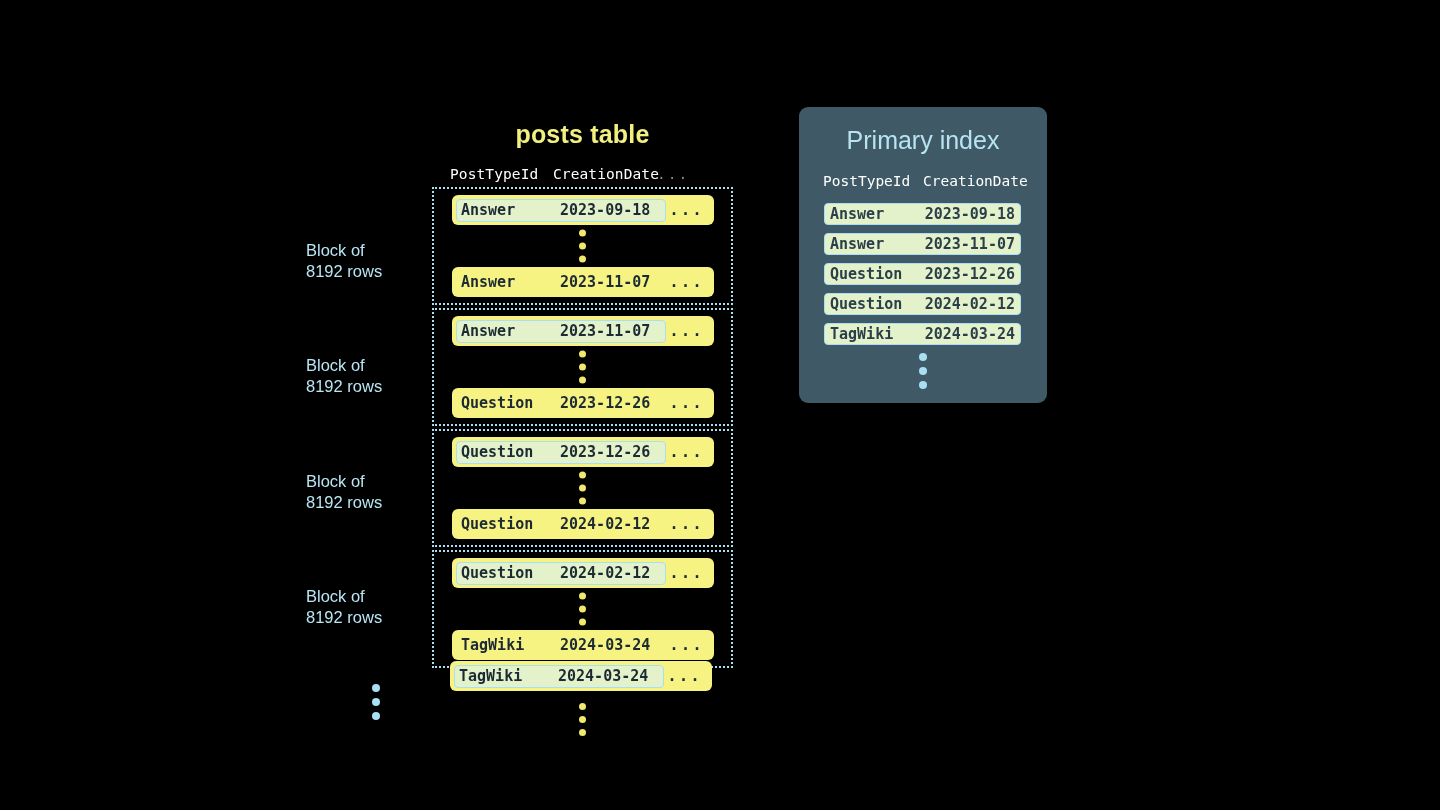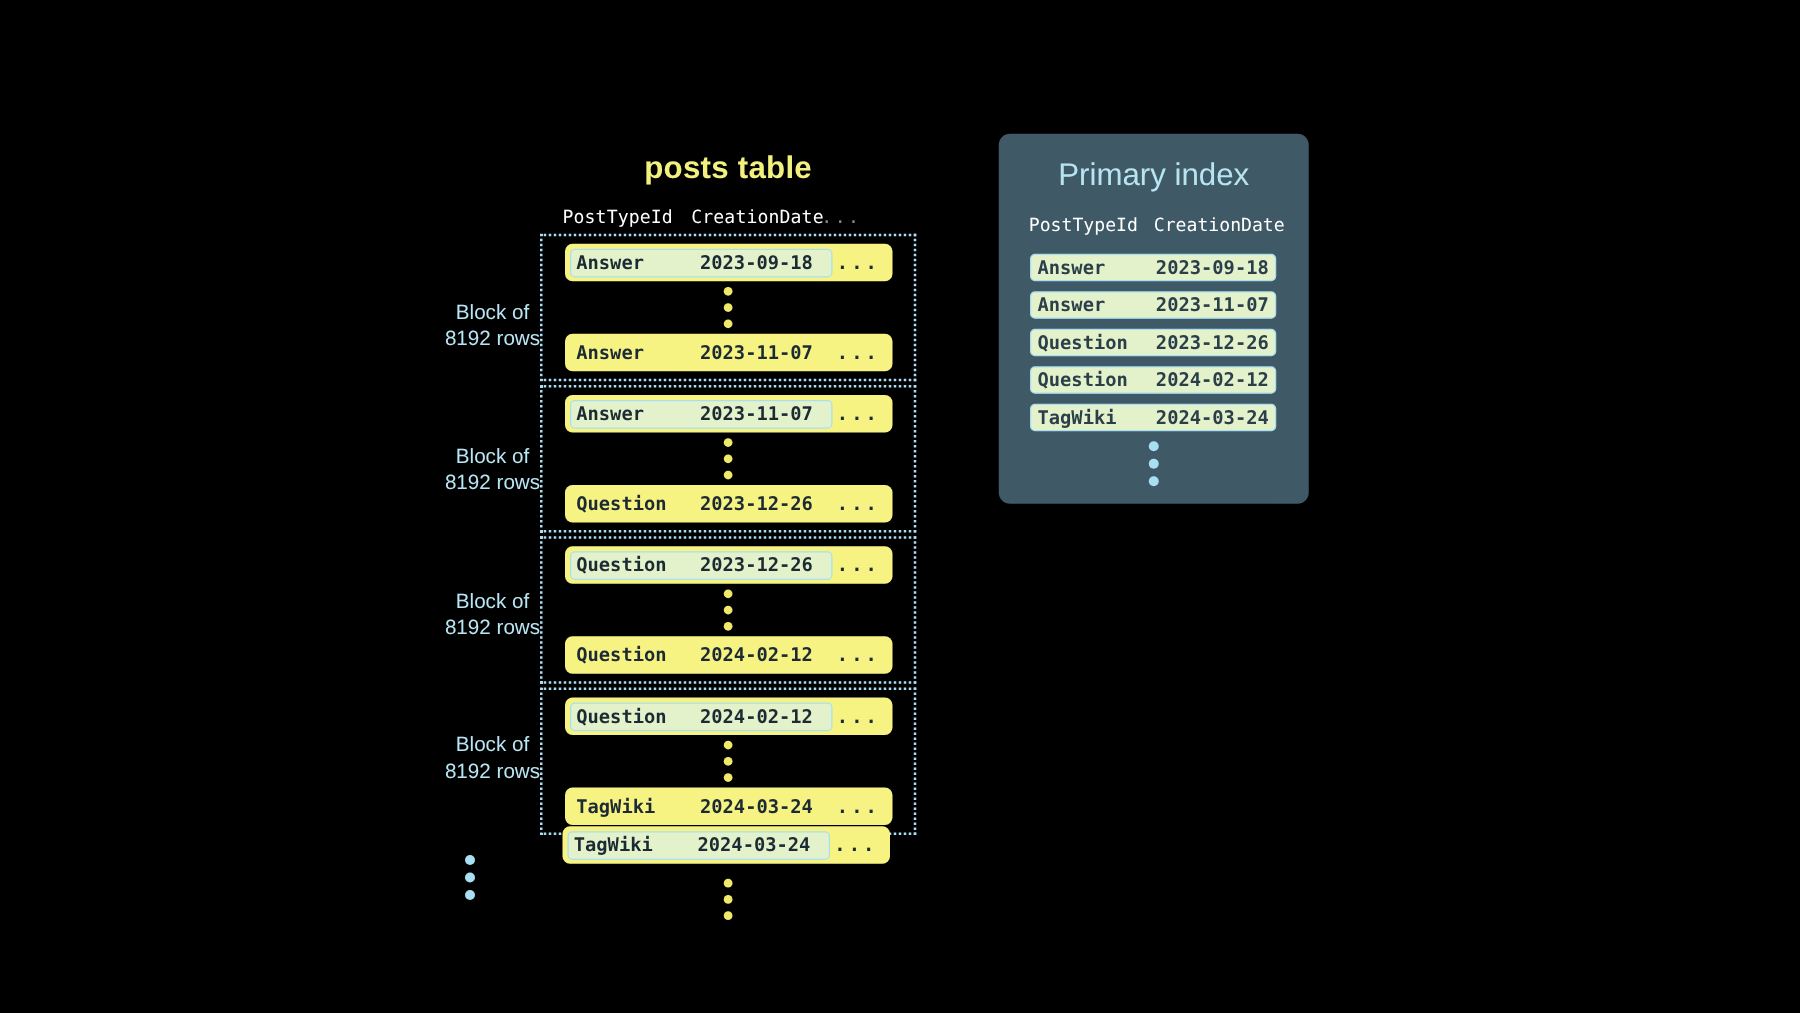--- a/index.html
+++ b/index.html
@@ -167,25 +167,24 @@
   #trailing-dots .d {
     width: 7px; height: 7px; border-radius: 50%;
     background: #f0e96b;
   }
 
   
 
   .block-label {
     position: absolute;
     width: 140px;
-    text-align: center;
     font-size: 16.5px;
     line-height: 21px;
     color: #b9e6f5;
-    left: 324px;
+    left: 306px;
   }
   .block-label .l2 { display: block; }
 
   #left-dots {
     position: absolute;
     left: 306px;
     top: 684px;
     width: 140px;
     display: flex;
     flex-direction: column;

